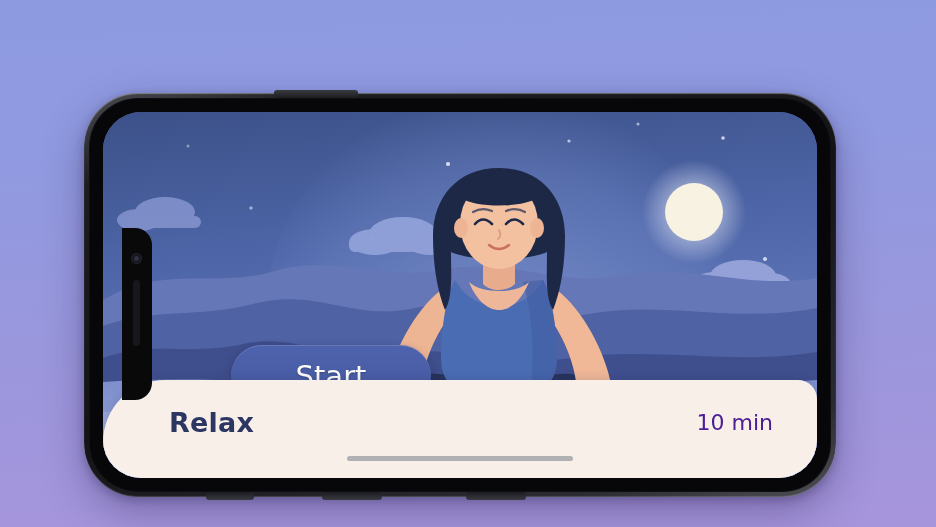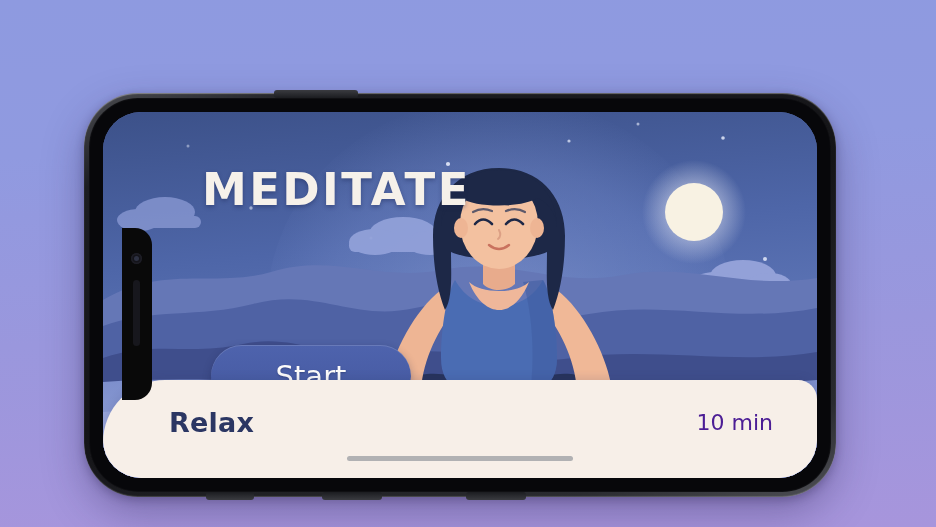--- a/index.html
+++ b/index.html
@@ -59,21 +59,21 @@
                border-radius:4px; background:#17171d; }
 
   
   #title{
     position:absolute; left:99px; top:51px; z-index:5;
     font-size:45px; font-weight:700; letter-spacing:2.4px;
     color:#f6f1ea; text-shadow:0 2px 4px rgba(25,35,80,.40);
     font-family:"DejaVu Sans", sans-serif;
   }
   #startBtn{
-    position:absolute; left:108px; top:233px; width:200px; height:62px; z-index:5;
+    position:absolute; left:128px; top:233px; width:200px; height:62px; z-index:5;
     border-radius:31px; border:none; cursor:pointer;
     background:linear-gradient(180deg,#4e63ad 0%,#44589f 100%);
     box-shadow:0 3px 9px rgba(22,30,70,.30), inset 0 1px 0 rgba(255,255,255,.15);
     color:#fdfcfb; font-size:29px; font-weight:400;
     font-family:"DejaVu Sans", sans-serif;
     display:flex; align-items:center; justify-content:center;
     text-shadow:0 1px 2px rgba(20,28,64,.35);
   }
   
   #bottomCard{
@@ -240,21 +240,20 @@
 
         <ellipse cx="370" cy="126" rx="8" ry="5" fill="#eda храм" opacity="0"></ellipse>
       </g>
     </svg>
 
     <div id="notch">
       <div class="cam"></div>
       <div class="spk"></div>
     </div>
 
-    <div id="title">MEDITATE</div>
 
     <button id="startBtn">Start</button>
 
     <div id="bottomCard">
       <div id="cardRow">
         <span id="relaxLabel">Relax</span>
         <span id="durationLabel">10 min</span>
       </div>
       <div id="homeBar"></div>
     </div>

